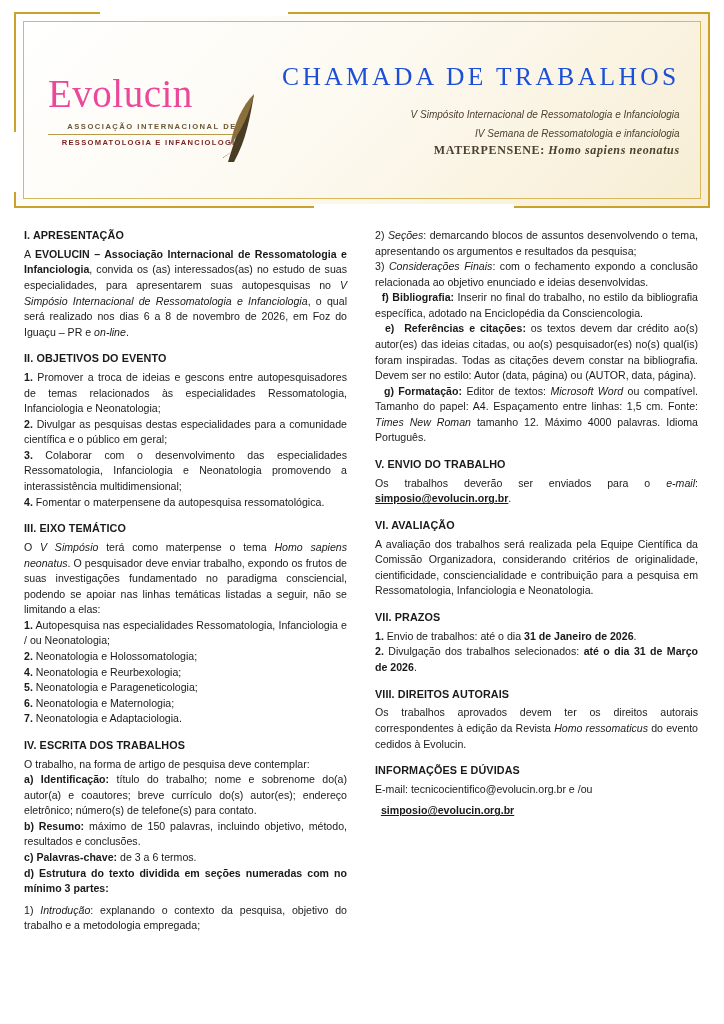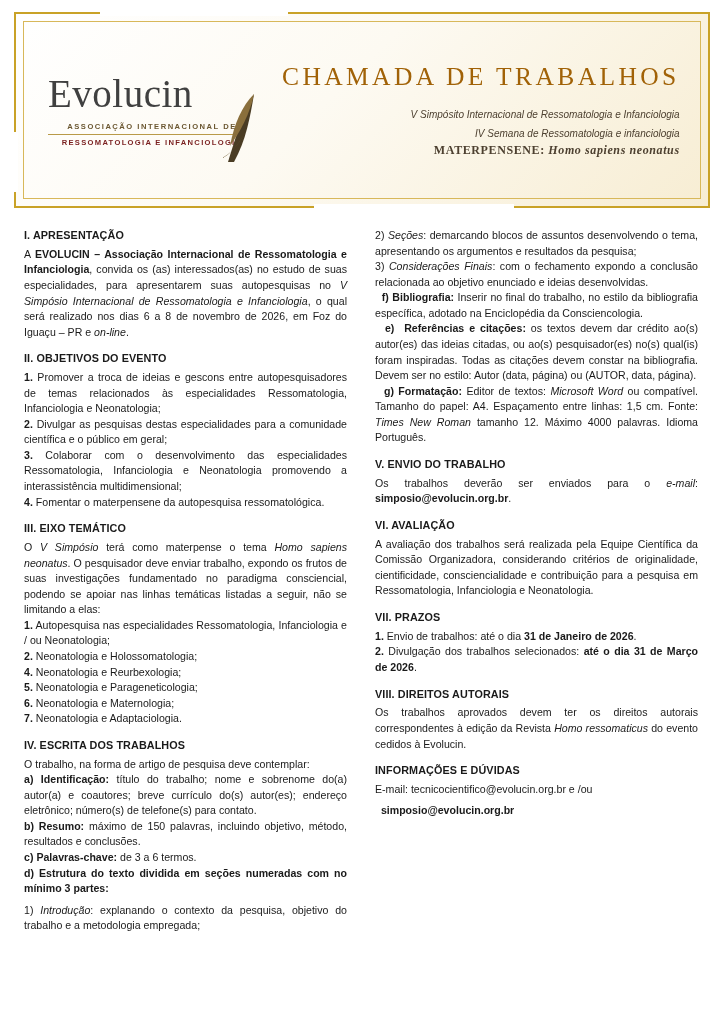--- a/index.html
+++ b/index.html
@@ -57,21 +57,21 @@
   
   .logo-block {
     width: 268px;
     padding-left: 34px;
     position: relative;
   }
   .logo-word {
     font-family: "Liberation Serif", serif;
     font-size: 39px;
     letter-spacing: 0.5px;
-    color: #404040;
+    color: #ec4899;
     line-height: 1;
     white-space: nowrap;
   }
   .logo-flourish {
     position: absolute;
     right: 18px;
     top: 14px;
     width: 44px;
     height: 78px;
   }
@@ -103,21 +103,21 @@
   
   .title-block {
     flex: 1;
     text-align: right;
     padding-right: 42px;
   }
   .doc-title {
     font-family: "Liberation Serif", serif;
     font-size: 25.5px;
     letter-spacing: 3.4px;
-    color: #a16207;
+    color: #1d4ed8;
     margin-bottom: 14px;
     white-space: nowrap;
   }
   .doc-sub {
     font-family: Liberation Sans, sans-serif;
     font-size: 10px;
     color: #4d4030;
     line-height: 1.85;
     white-space: nowrap;
   }
@@ -148,21 +148,21 @@
   h2.sec {
     font-size: 10.8px;
     font-weight: bold;
     margin: 0 0 3px 0;
     letter-spacing: 0.1px;
   }
   .gap { height: 11px; }
   .gap-sm { height: 6px; }
   b { font-weight: bold; }
   i, em { font-style: italic; }
-  .u { }
+  .u { text-decoration: underline; }
 </style>
 </head>
 <body>
 
 <div class="header">
   <div class="gold-frame"></div>
   <div class="gold-frame-inner"></div>
   <div class="frame-gap-top"></div>
   <div class="frame-gap-bottom"></div>
   <div class="frame-gap-left"></div>

